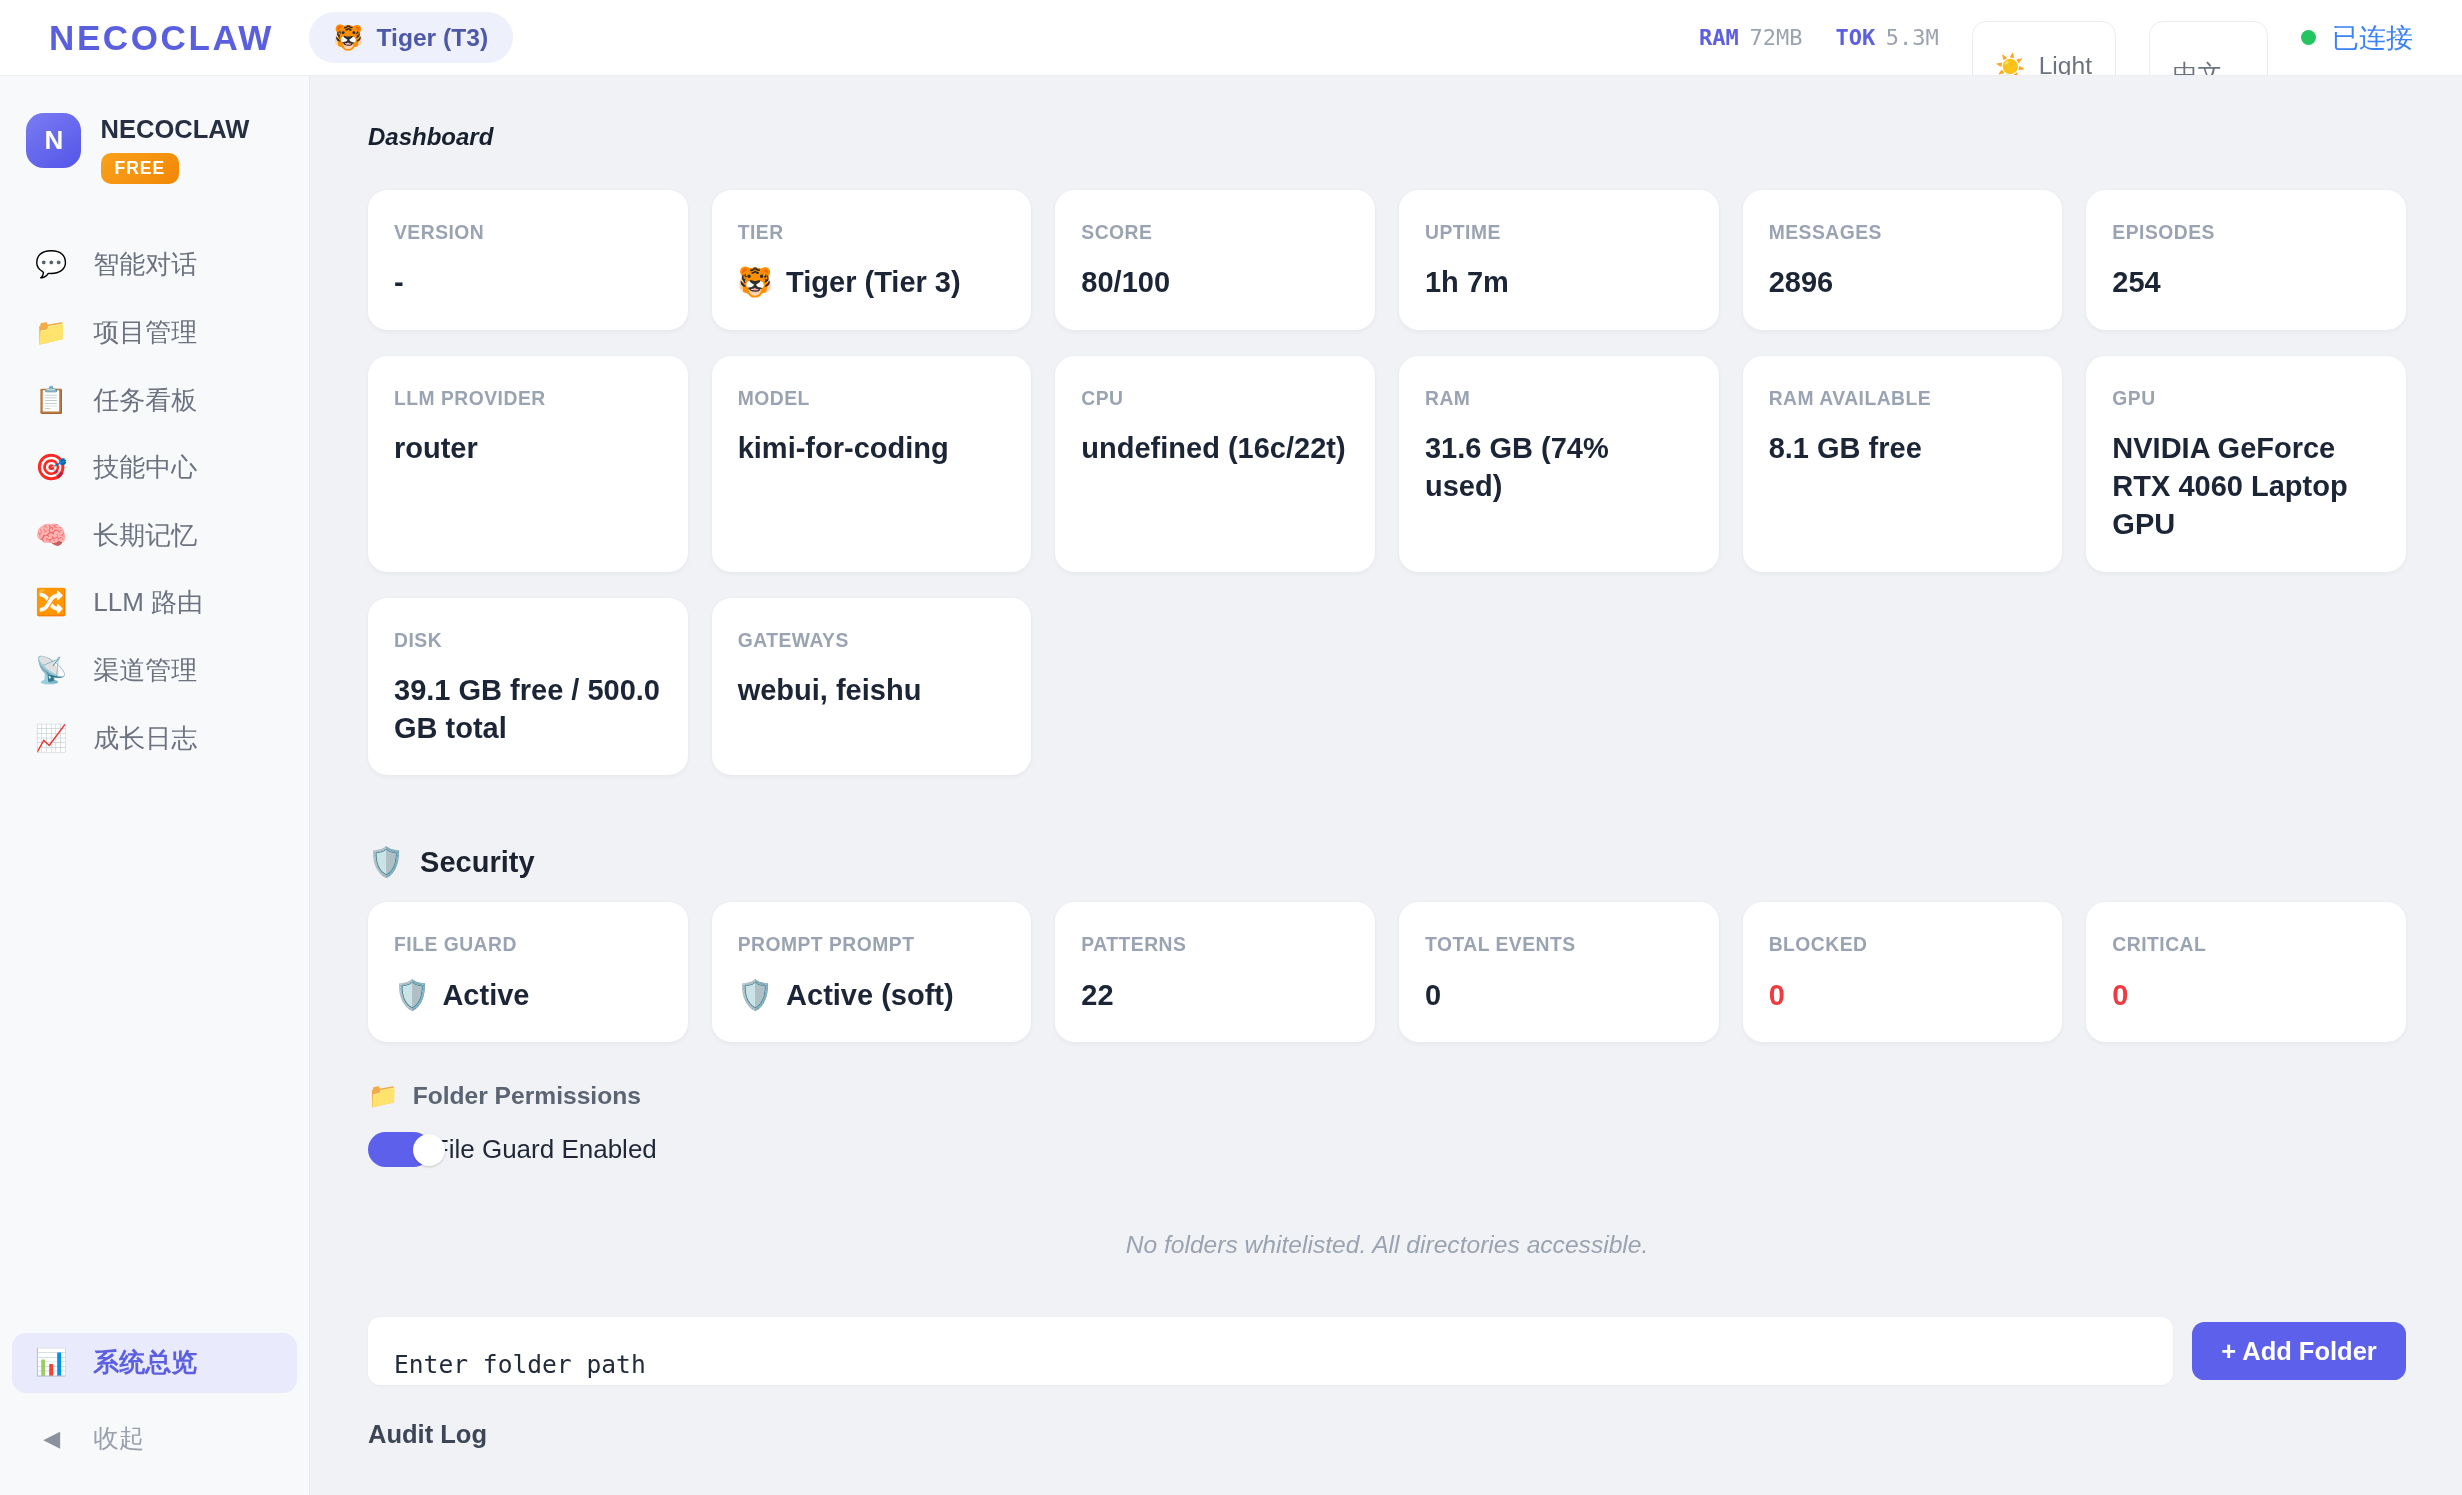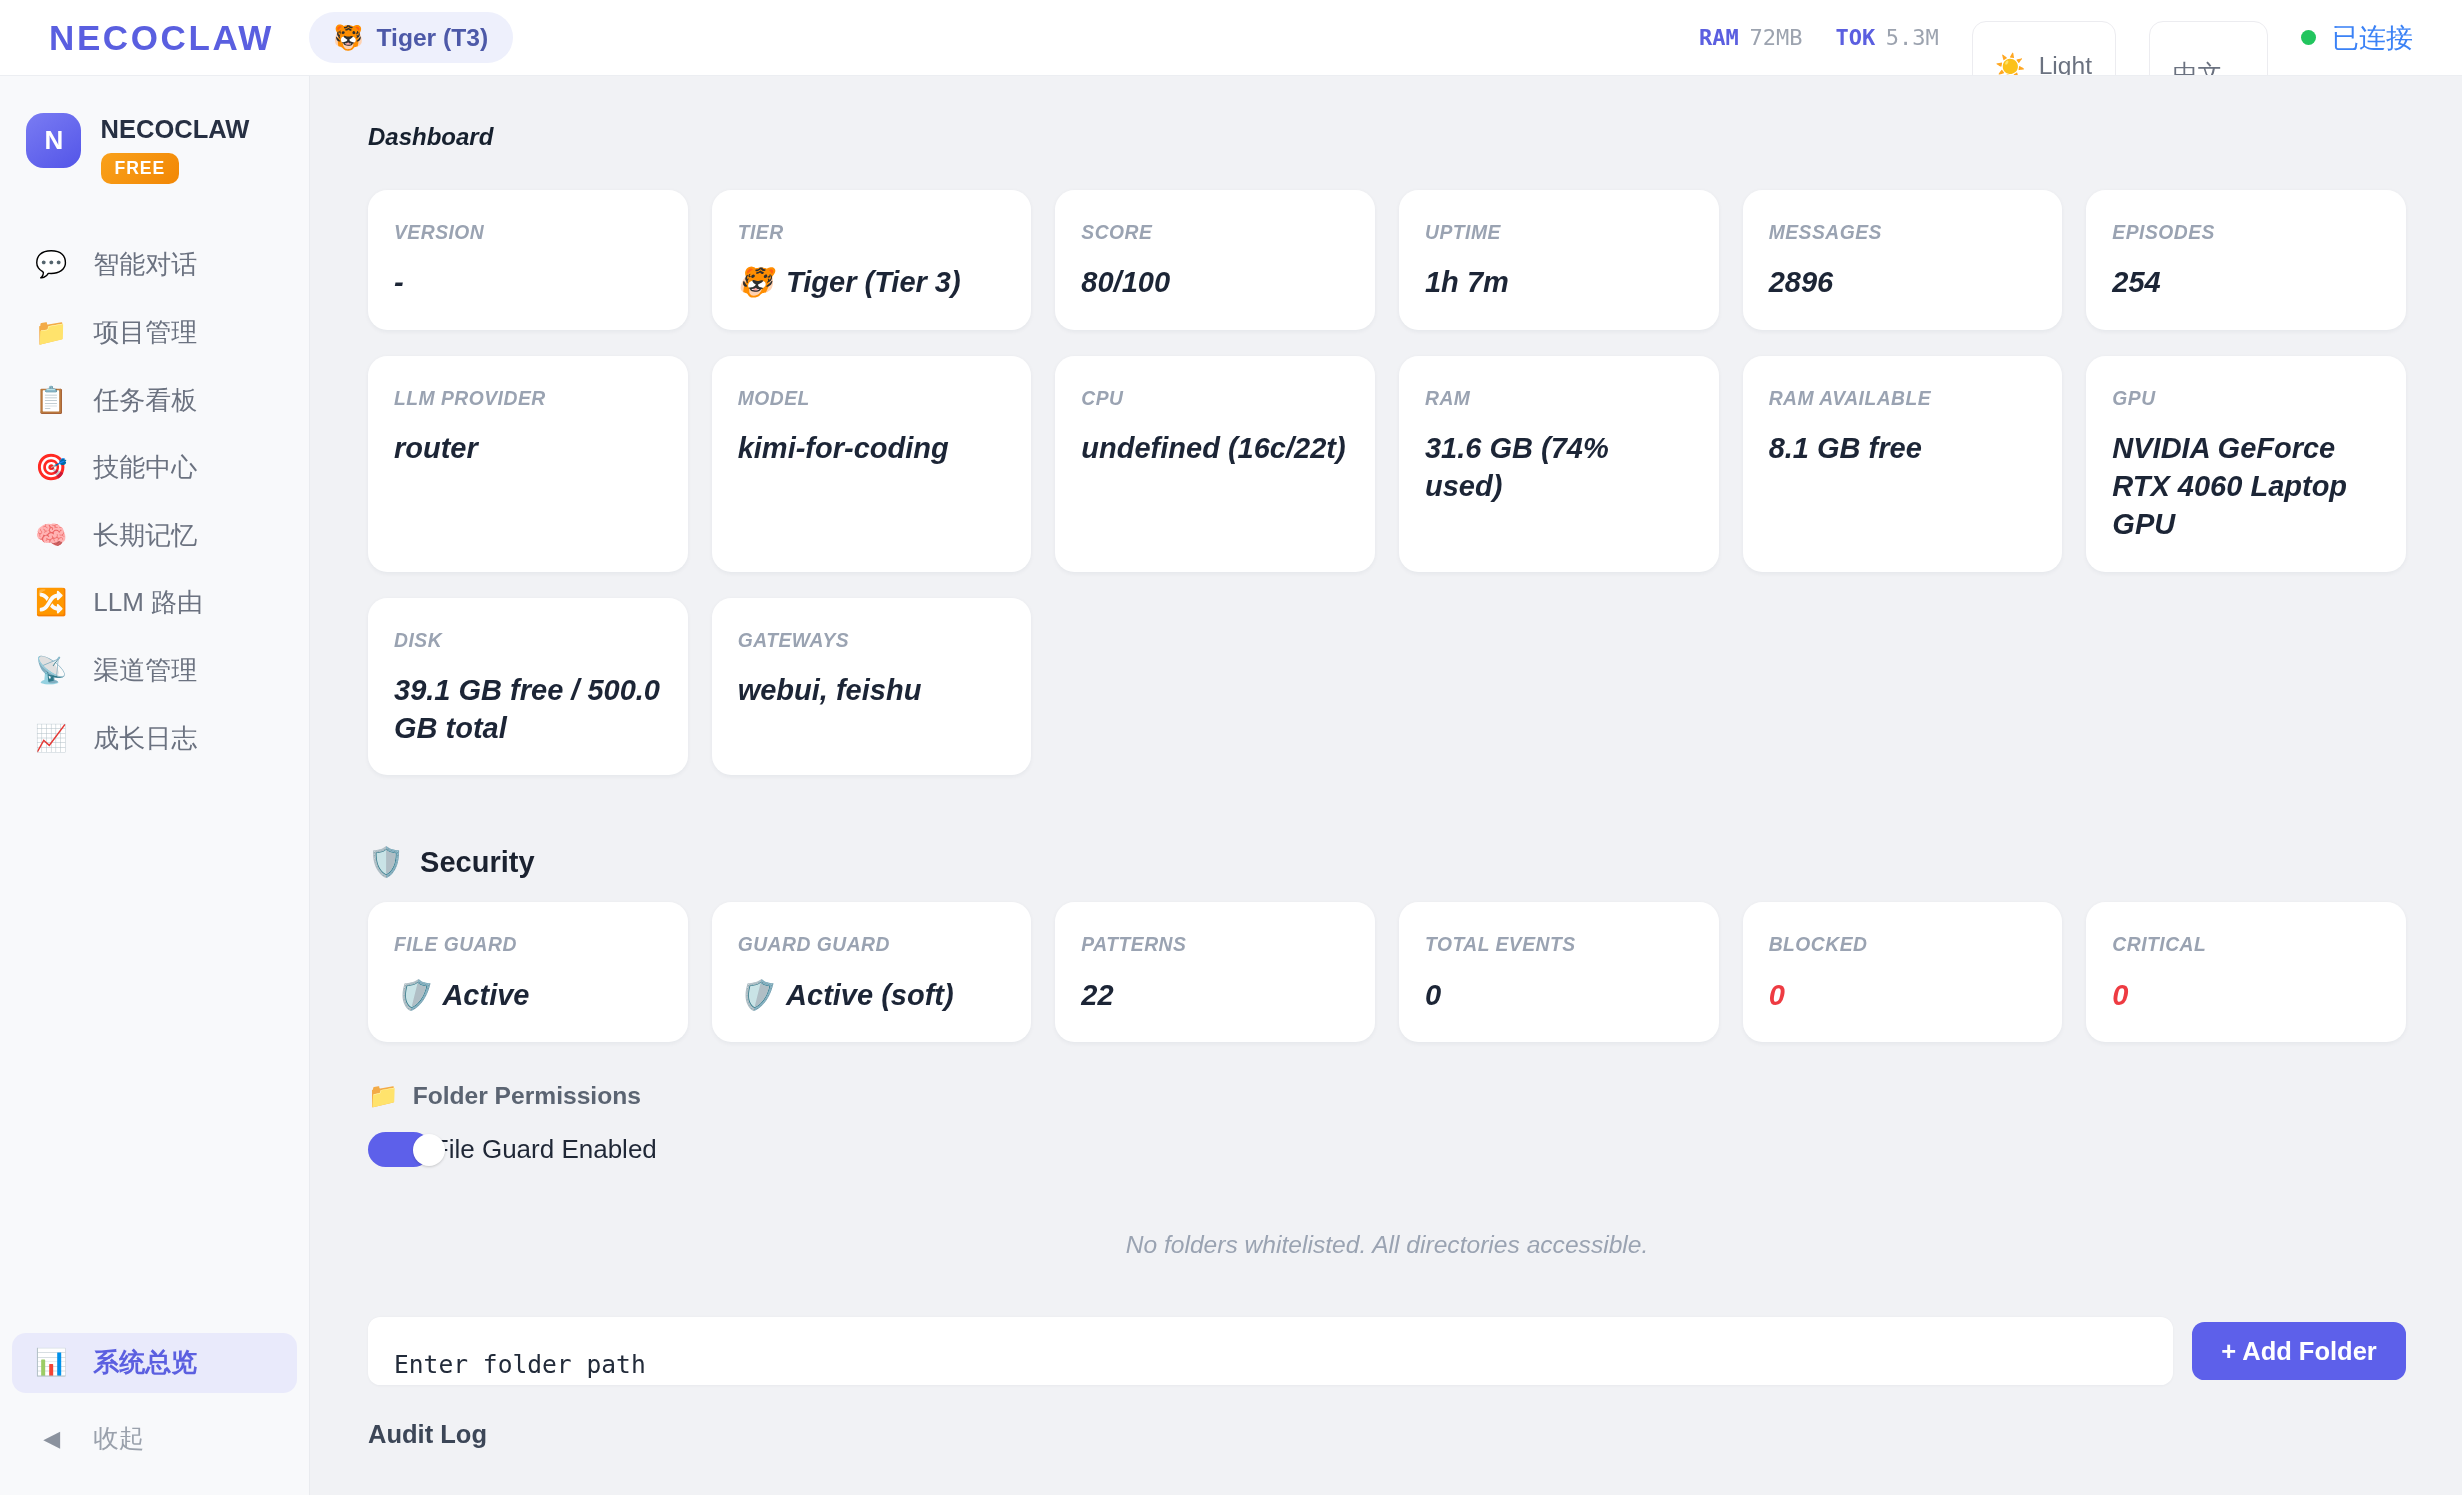--- a/index.html
+++ b/index.html
@@ -72,21 +72,21 @@
     display:flex;align-items:center;gap:23px;margin-top:12.3px;
     padding:16px 21px;font-size:25.5px;color:#9aa1ac;
   }
   .collapse-item .tri{font-size:22px;color:#8b929e;width:37px;text-align:center;}
   
   .main{
     position:absolute;left:310px;top:76px;right:0;bottom:0;
     padding:47px 56px 0 58px;overflow:hidden;
   }
   .page-title{margin:0 0 39px;font-size:24px;font-weight:800;color:#16202e;font-style:italic;}
-  .grid{display:grid;grid-template-columns:repeat(6,1fr);gap:26px 24px;font-style:italic;}
+  .grid{display:grid;grid-template-columns:repeat(6,1fr);gap:26px 24px;}
   .card{
     background:#fff;border-radius:19.3px;padding:32px 26px 28px;
     box-shadow:0 1.8px 4.4px rgba(25,35,60,.05);min-height:128px;
   }
   .card-label{font-size:19.3px;font-weight:700;color:var(--muted);letter-spacing:0.5px;margin-bottom:19.3px;}
   .card-value{font-size:29px;font-weight:700;color:var(--ink);line-height:1.32;word-break:break-word;display:flex;gap:12.3px;align-items:flex-start;flex-wrap:wrap;}
   .card-value.danger{color:var(--danger);}
   .sec-heading{
     margin:70px 0 23px;font-size:29px;font-weight:800;color:#1b2230;
     display:flex;align-items:center;gap:16px;
@@ -307,21 +307,21 @@
 
   <div class="grid" id="security-grid">
       <div class="card">
         <div class="card-label">FILE GUARD</div>
         <div class="card-value">
           <span>🛡️</span>
           <span>Active</span>
         </div>
       </div>
       <div class="card">
-        <div class="card-label">GUARD GUARD</div>
+        <div class="card-label">PROMPT PROMPT</div>
         <div class="card-value">
           <span>🛡️</span>
           <span>Active (soft)</span>
         </div>
       </div>
       <div class="card">
         <div class="card-label">PATTERNS</div>
         <div class="card-value">
           <span>22</span>
         </div>

